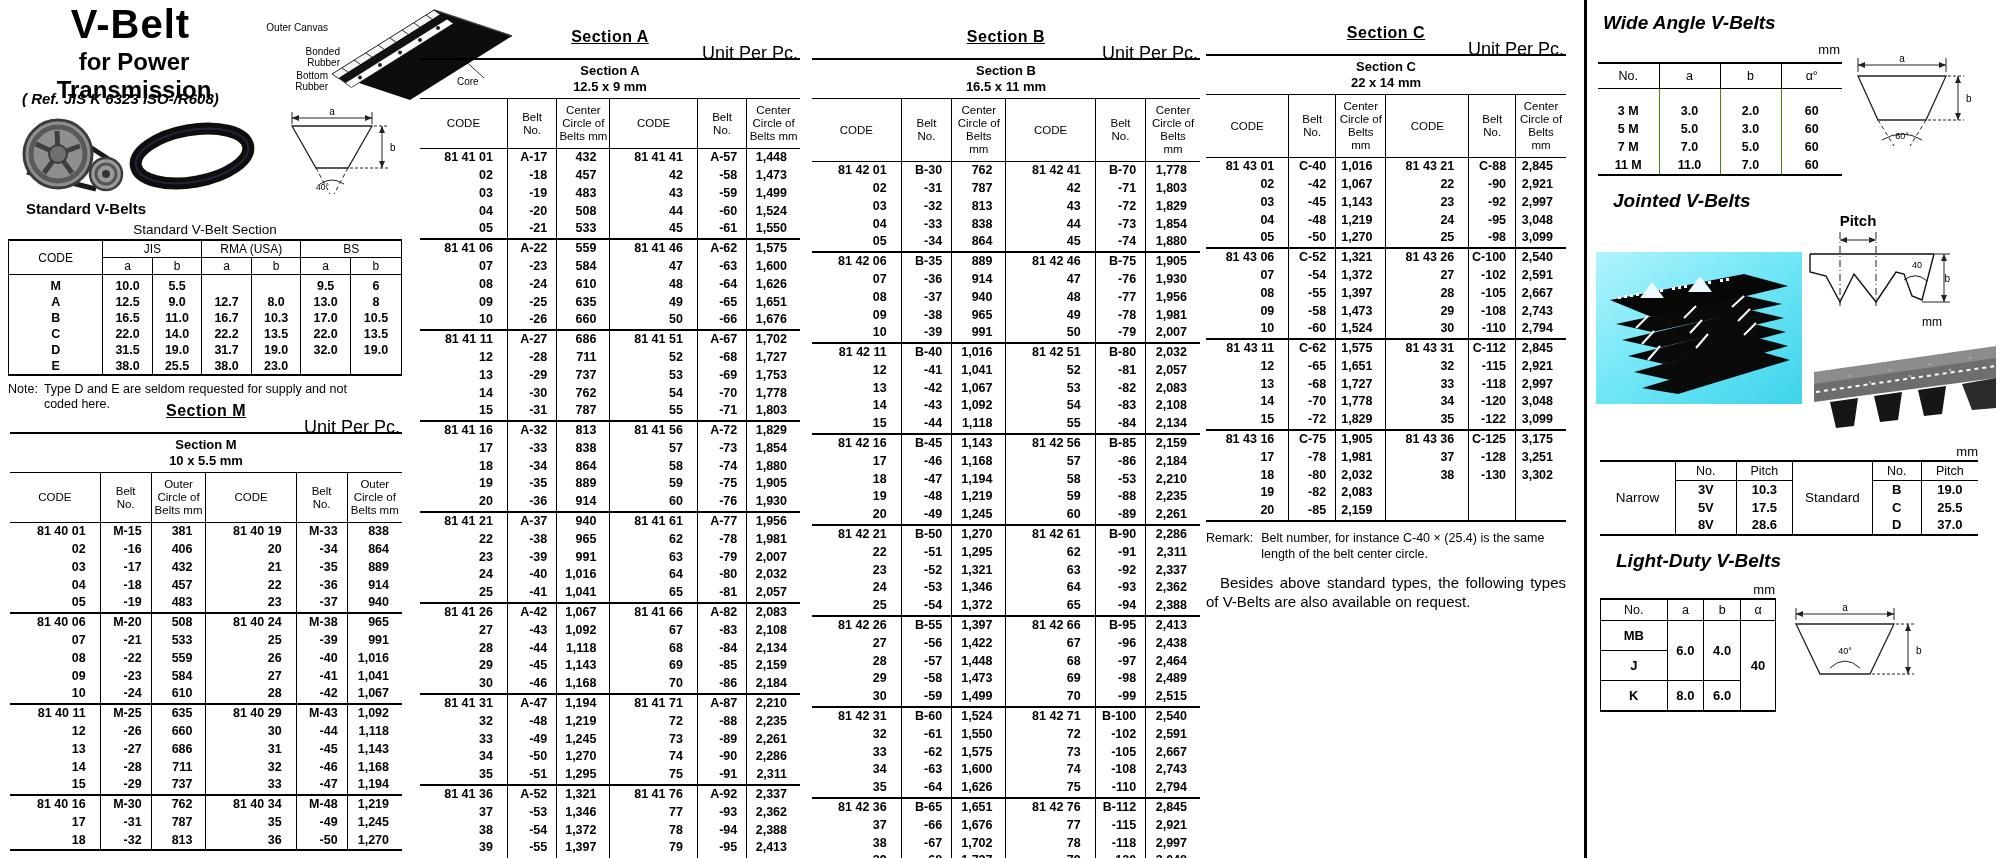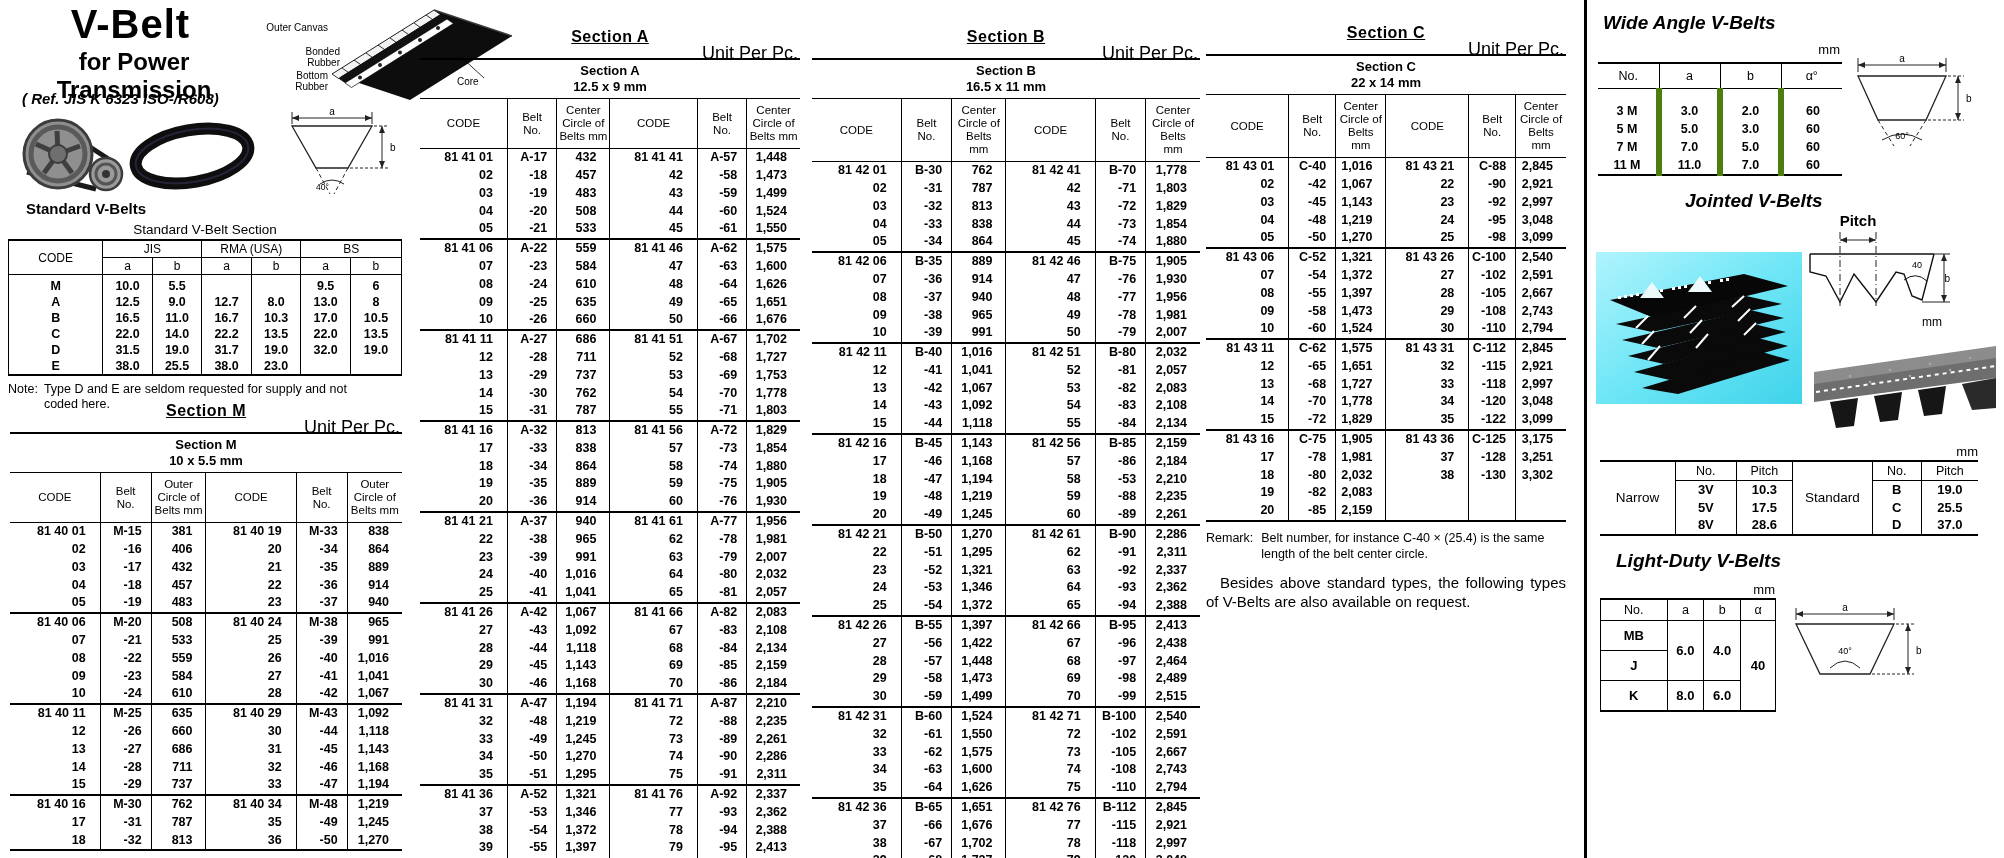--- a/index.html
+++ b/index.html
@@ -56,21 +56,21 @@
   
   #divider{position:absolute;left:1584px;top:0;width:3px;height:858px;background:#000;}
   .rp-head{position:absolute;font-size:19px;font-weight:bold;font-style:italic;}
   .mm{position:absolute;font-size:13px;text-align:right;}
 
   #wa-table{position:absolute;left:1598px;top:62px;width:244px;border-collapse:collapse;
             table-layout:fixed;border-top:2px solid #000;border-bottom:2px solid #000;}
   #wa-table th{font-weight:normal;font-size:12.5px;border-bottom:1px solid #000;padding:5px 0;text-align:center;}
   #wa-table th + th{border-left:1px solid #000;}
   #wa-table td{text-align:center;font-size:12.5px;font-weight:bold;line-height:16px;}
-  #wa-table td:not(.c0){border-left:6px solid #4d7c0f;}
+  #wa-table td:not(.c0){border-left:1px solid #4d7c0f;}
   #wa-table tbody tr:first-child td{padding-top:14px;}
 
   .ns{position:absolute;left:1600px;top:460px;width:378px;border-collapse:collapse;table-layout:fixed;
       border-top:2px solid #000;border-bottom:2px solid #000;}
   .ns th{font-weight:normal;font-size:12.5px;border-bottom:1px solid #000;padding:2px 0;text-align:center;}
   .ns td{text-align:center;font-size:13px;font-weight:bold;line-height:15.5px;}
   .ns .side{font-weight:normal;font-size:13.5px;}
   .ns .bl{border-left:1px solid #000;}
 
   .ld{position:absolute;left:1600px;top:598px;width:176px;border-collapse:collapse;table-layout:fixed;
@@ -1411,21 +1411,21 @@
     <path d="M34,90 Q54,78 74,90" fill="none" stroke="#222"></path>
     <text x="54" y="89" font-size="9" text-anchor="middle">60°</text>
     <line x1="100" y1="26" x2="116" y2="26" stroke="#222" stroke-dasharray="3 2"></line>
     <line x1="80" y1="70" x2="116" y2="70" stroke="#222" stroke-dasharray="3 2"></line>
     <line x1="110" y1="26" x2="110" y2="70" stroke="#222"></line>
     <polygon points="110,26 107,33 113,33" fill="#222"></polygon>
       <polygon points="110,70 107,63 113,63" fill="#222"></polygon>
     <text x="118" y="52" font-size="10">b</text>
   </svg>
 
-  <div class="rp-head" style="left:1685px;top:190px">Jointed V-Belts</div>
+  <div class="rp-head" style="left:1613px;top:190px">Jointed V-Belts</div>
   <svg style="left:1596px;top:252px;width:206px;height:152px" viewBox="0 0 206 152">
     <defs>
       <linearGradient id="cy" x1="0" y1="0" x2="1" y2="1">
         <stop offset="0" stop-color="#b0f4fd"></stop>
           <stop offset="0.5" stop-color="#6fe6f6"></stop>
           <stop offset="1" stop-color="#3ed3ea"></stop>
       </linearGradient>
     </defs>
     <rect x="0" y="0" width="206" height="152" fill="url(#cy)"></rect>
     <polygon points="14,48 148,22 192,34 58,66" fill="#070707"></polygon>

